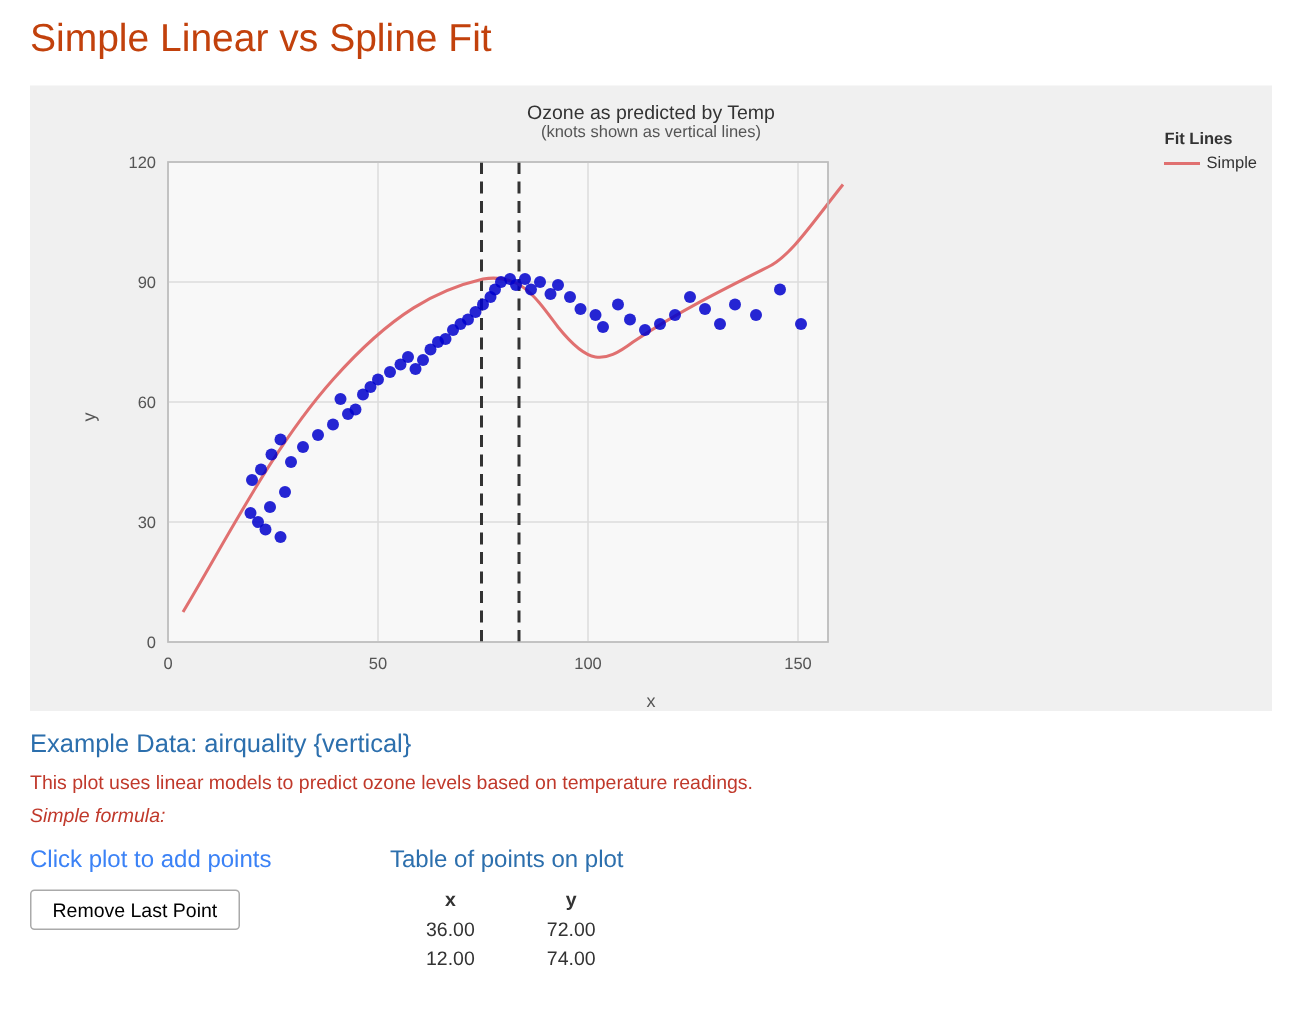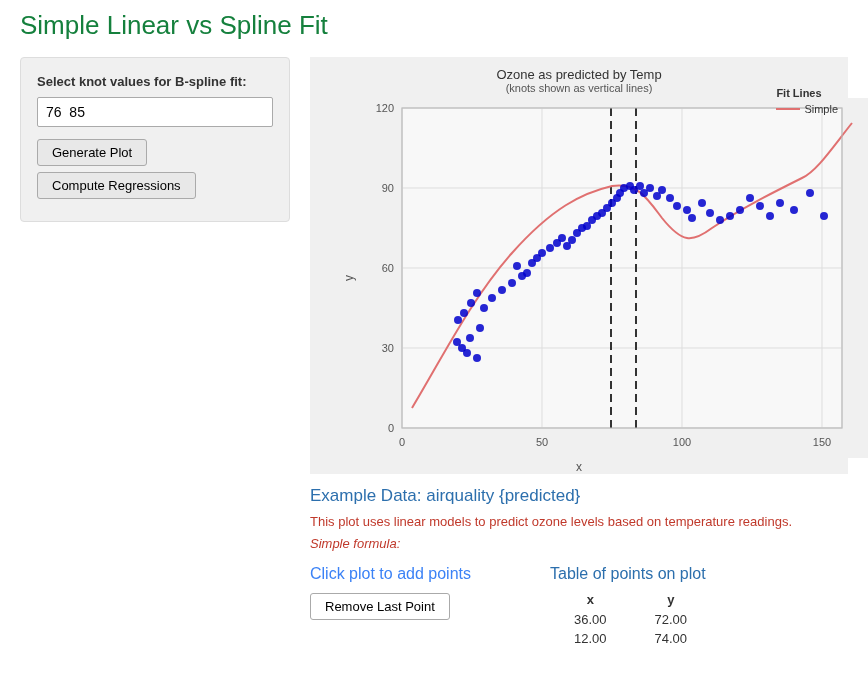--- a/index.html
+++ b/index.html
@@ -7,21 +7,21 @@
       font-family: Arial, sans-serif;
       background: #fff;
       color: #333;
       font-size: 14px;
       padding: 10px 20px;
     }
     h1 {
       font-size: 26px;
       font-weight: normal;
       margin-bottom: 16px;
-      color: #15803d;
+      color: #c2410c;
     }
     .main-layout {
       display: flex;
       gap: 20px;
       align-items: flex-start;
     }
     .left-panel {
       background: #f0f0f0;
       border: 1px solid #ddd;
       border-radius: 4px;
@@ -187,26 +187,20 @@
       color: #333;
     }
   </style>
 </head>
 <body>
 
 <h1>Simple Linear vs Spline Fit</h1>
 
 <div class="main-layout">
 
-  <div class="left-panel">
-    <label>Select knot values for B-spline fit:</label>
-    <input class="knot-input" type="text" value="76  85" style="">
-    <button class="btn-generate">Generate Plot</button>
-    <button class="btn-compute">Compute Regressions</button>
-  </div>
 
   <div class="right-panel">
     <div class="chart-container" style="position:relative;">
       <div class="chart-title">Ozone as predicted by Temp</div>
       <div class="chart-subtitle">(knots shown as vertical lines)</div>
       <div class="chart-wrap">
         <div class="y-axis-label">y</div>
         <div class="chart-svg-wrap">
           <svg width="520" height="360" style="background:#f0f0f0; display:block;">
 
@@ -308,21 +302,21 @@
       <div class="legend">
         <div class="legend-title">Fit Lines</div>
         <div class="legend-item">
           <div class="legend-line"></div>
           <span>Simple</span>
         </div>
       </div>
     </div>
 
     <div class="bottom-section">
-      <div class="example-data-title">Example Data: airquality {predicted}</div>
+      <div class="example-data-title">Example Data: airquality {vertical}</div>
       <div class="description-text">This plot uses linear models to predict ozone levels based on temperature readings.</div>
       <div class="formula-text">Simple formula:</div>
 
       <div class="bottom-row">
         <div class="click-plot-section">
           <div class="click-plot-label">Click plot to add points</div>
           <button class="btn-remove-last">Remove Last Point</button>
         </div>
 
         <div class="table-section">

